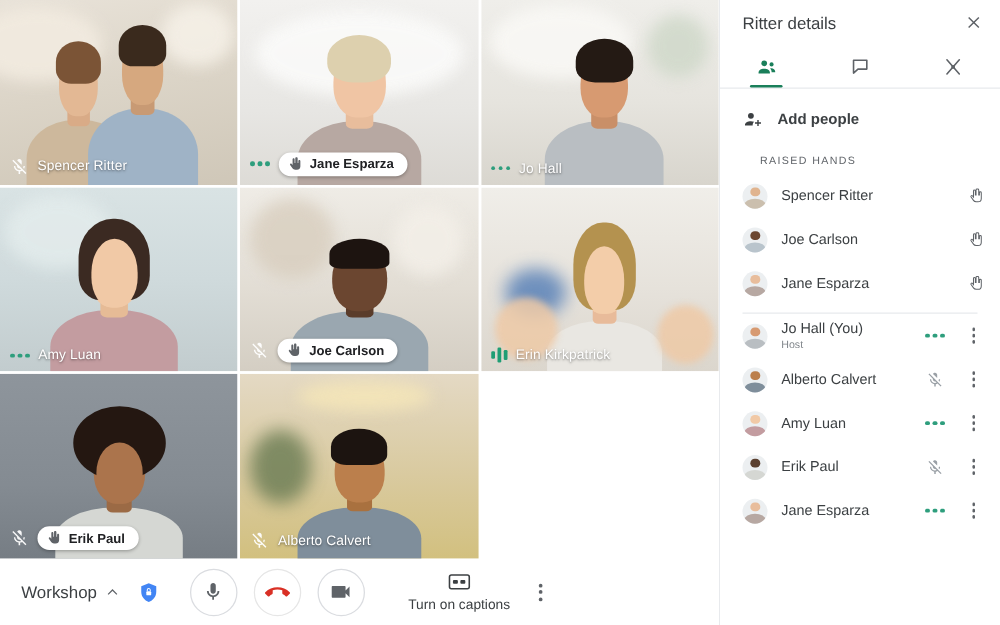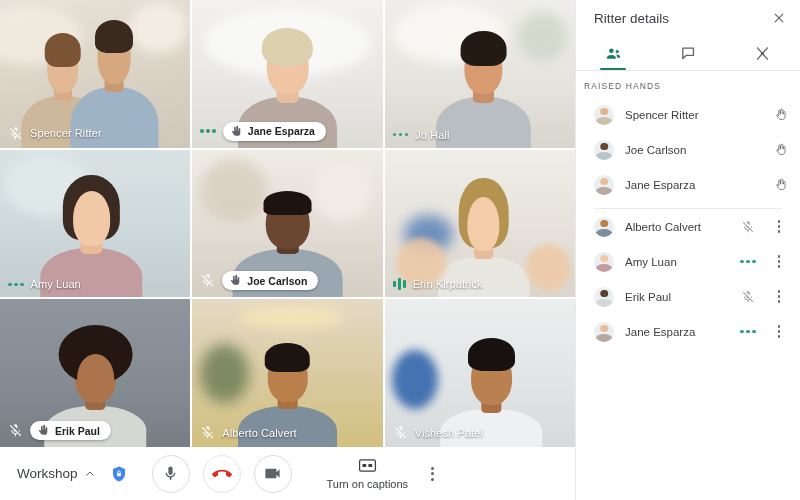--- a/index.html
+++ b/index.html
@@ -114,21 +114,21 @@
   #panel-divider { height: 1px; background: #e8eaed; }
 
   #add-people {
     display: flex; align-items: center; gap: 11px;
     height: 36px; padding: 0 18px; margin-top: 6px;
   }
   #add-people .ap-text { font-size: 12px; color: #3c4043; font-weight: 600; }
 
   .sec-head {
     font-size: 8.5px; letter-spacing: 1.1px; color: #5f6368;
-    padding: 10px 8px 6px; text-transform: uppercase;
+    padding: 10px 32px 6px; text-transform: uppercase;
   }
   .plist { display: flex; flex-direction: column; }
   .prow {
     display: flex; align-items: center; height: 35px;
     padding: 0 12px 0 18px; gap: 11px;
   }
   .avatar {
     width: 20px; height: 20px; border-radius: 50%;
     flex: 0 0 auto; position: relative; overflow: hidden; background: #eceff1;
   }
@@ -279,21 +279,21 @@
           </div>
           <div class="blobC" style="left:6%;bottom:6%;width:26%;height:34%;background:#eec9a6;filter:blur(3px)"></div>
           <div class="blobC" style="right:2%;bottom:4%;width:24%;height:32%;background:#eec9a6;filter:blur(3px)"></div>
         </div>
         <div class="tile-label">
           <span class="bars">
               <i></i>
               <i></i>
               <i></i>
             </span>
-          <span class="tile-name">Erin Kirpatrick</span>
+          <span class="tile-name">Erin Kirkpatrick</span>
         </div>
       </div>
 
       <div class="tile">
         <div class="scene" style="background:linear-gradient(180deg,#8e959c 0%,#848b92 60%,#767d84 100%)">
           <div class="person" style="width:54%;height:86%">
             <div class="torso" style="width:100%;height:32%;background:#d5d7d3"></div>
             <div class="neck" style="bottom:29%;width:20%;height:11%;background:#9b6a45"></div>
             <div class="head" style="bottom:35%;width:40%;height:42%;background:#ab744c"></div>
             <div class="hair" style="bottom:50%;width:72%;height:46%;background:#241711;border-radius:50%"></div>
@@ -325,37 +325,20 @@
           </div>
         </div>
         <div class="tile-label">
           <svg class="mic-off-ico" viewBox="0 0 24 24" fill="#fff">
             <path d="M19 11h-1.7c0 .74-.16 1.43-.43 2.05l1.23 1.23c.56-.98.9-2.09.9-3.28zM14.98 11.17c0-.06.02-.11.02-.17V5c0-1.66-1.34-3-3-3-1.23 0-2.28.74-2.75 1.79l5.73 5.38zM4.27 3L3 4.27l6.01 6.01V11c0 1.66 1.33 3 2.99 3 .22 0 .44-.03.65-.08l1.66 1.66c-.71.33-1.5.52-2.31.52-2.76 0-5.3-2.1-5.3-5.1H5c0 3.41 2.72 6.23 6 6.72V21h2v-3.28c.91-.13 1.77-.45 2.54-.9L19.73 21 21 19.73 4.27 3z"></path>
           </svg>
           <span class="tile-name">Alberto Calvert</span>
         </div>
       </div>
 
-      <div class="tile">
-        <div class="scene" style="background:linear-gradient(180deg,#eceeee 0%,#e2e5e6 55%,#d6dadb 100%)">
-          <div class="blobB" style="left:4%;top:34%;width:24%;height:40%;background:#2a5fa8;filter:blur(5px)"></div>
-          <div class="person" style="left:56%;width:54%;height:86%">
-            <div class="torso" style="width:100%;height:30%;background:#eef0f1"></div>
-            <div class="neck" style="bottom:27%;width:20%;height:12%;background:#a87044"></div>
-            <div class="head" style="bottom:33%;width:40%;height:44%;background:#ba8050"></div>
-            <div class="hair" style="bottom:60%;width:46%;height:26%;background:#171110;border-radius:50% 50% 30% 30%"></div>
-          </div>
-        </div>
-        <div class="tile-label">
-          <svg class="mic-off-ico" viewBox="0 0 24 24" fill="#fff">
-            <path d="M19 11h-1.7c0 .74-.16 1.43-.43 2.05l1.23 1.23c.56-.98.9-2.09.9-3.28zM14.98 11.17c0-.06.02-.11.02-.17V5c0-1.66-1.34-3-3-3-1.23 0-2.28.74-2.75 1.79l5.73 5.38zM4.27 3L3 4.27l6.01 6.01V11c0 1.66 1.33 3 2.99 3 .22 0 .44-.03.65-.08l1.66 1.66c-.71.33-1.5.52-2.31.52-2.76 0-5.3-2.1-5.3-5.1H5c0 3.41 2.72 6.23 6 6.72V21h2v-3.28c.91-.13 1.77-.45 2.54-.9L19.73 21 21 19.73 4.27 3z"></path>
-          </svg>
-          <span class="tile-name">Vishesh Patel</span>
-        </div>
-      </div>
 
     </div>
 
     <div id="toolbar">
       <div id="meet-name">
         <span class="mn-text">Workshop</span>
         <svg class="caret-up" viewBox="0 0 24 24" fill="none" stroke="#5f6368" stroke-width="2">
           <path d="M5 15l7-7 7 7"></path>
         </svg>
       </div>
@@ -429,20 +412,28 @@
       <button class="tab">
         <svg width="17" height="17" viewBox="0 0 24 24" fill="none" stroke="#5f6368" stroke-width="1.8">
           <path d="M5 4l14 16M19 4L5 20" stroke-linecap="round"></path>
           <circle cx="12" cy="12" r="2.2" fill="#5f6368" stroke="none"></circle>
         </svg>
 
       </button>
     </div>
     <div id="panel-divider"></div>
 
+    <div id="add-people">
+      <svg width="17" height="17" viewBox="0 0 24 24" fill="#3c4043">
+        <circle cx="9.5" cy="8" r="3.3"></circle>
+        <path d="M2.8 18.6c0-2.9 3-4.5 6.7-4.5 1.3 0 2.5.2 3.5.6-.9.9-1.5 2.1-1.5 3.5v.8H2.8v-.4z"></path>
+        <path d="M18.3 12.6v2.6h2.6v1.6h-2.6v2.6h-1.6v-2.6h-2.6v-1.6h2.6v-2.6z"></path>
+      </svg>
+      <span class="ap-text">Add people</span>
+    </div>
 
     <div class="sec-head">RAISED HANDS</div>
     <div class="plist">
       <div class="prow">
         <span class="avatar">
           <span class="av-body" style="width:17px;height:10px;background:#cbbfae"></span>
           <span class="av-head" style="top:3px;width:7.5px;height:7.5px;background:#e0b48f"></span>
         </span>
         <span class="pname-wrap">
             <span class="pname">Spencer Ritter</span>
@@ -473,20 +464,42 @@
           </span>
         <svg class="hand-right" viewBox="0 0 24 24" fill="none" stroke="#5f6368" stroke-width="1.4">
           <path d="M13 2.2c-.7 0-1.3.6-1.3 1.3v6.9h-.9V4.7c0-.7-.6-1.3-1.3-1.3s-1.3.6-1.3 1.3v8.5l-1.3-1.6c-.5-.6-1.3-.6-1.8-.2-.5.4-.6 1.1-.2 1.7l3.3 4.6c.8 1.2 2.2 1.9 3.6 1.9h2.5c2.5 0 4.6-2 4.6-4.6V7.2c0-.7-.6-1.3-1.3-1.3s-1.3.6-1.3 1.3v3h-.9V3.5c0-.7-.6-1.3-1.3-1.3z"></path>
         </svg>
       </div>
     </div>
     <div class="sec-sep"></div>
 
     <div class="plist">
 
+      <div class="prow">
+        <span class="avatar">
+          <span class="av-body" style="width:17px;height:10px;background:#b9bec2"></span>
+          <span class="av-head" style="top:3px;width:7.5px;height:7.5px;background:#d79a71"></span>
+        </span>
+        <span class="pname-wrap">
+          <span class="pname">Jo Hall (You)</span>
+          <span class="psub">Host</span>
+        </span>
+        <span class="state">
+          <span class="dots3">
+              <i></i>
+              <i></i>
+              <i></i>
+            </span>
+        </span>
+        <span class="kebab">
+            <i></i>
+            <i></i>
+            <i></i>
+          </span>
+      </div>
 
       <div class="prow">
         <span class="avatar">
           <span class="av-body" style="width:17px;height:10px;background:#7f8e9b"></span>
           <span class="av-head" style="top:3px;width:7.5px;height:7.5px;background:#bb7f4c"></span>
         </span>
         <span class="pname-wrap">
             <span class="pname">Alberto Calvert</span>
           </span>
         <span class="state">

